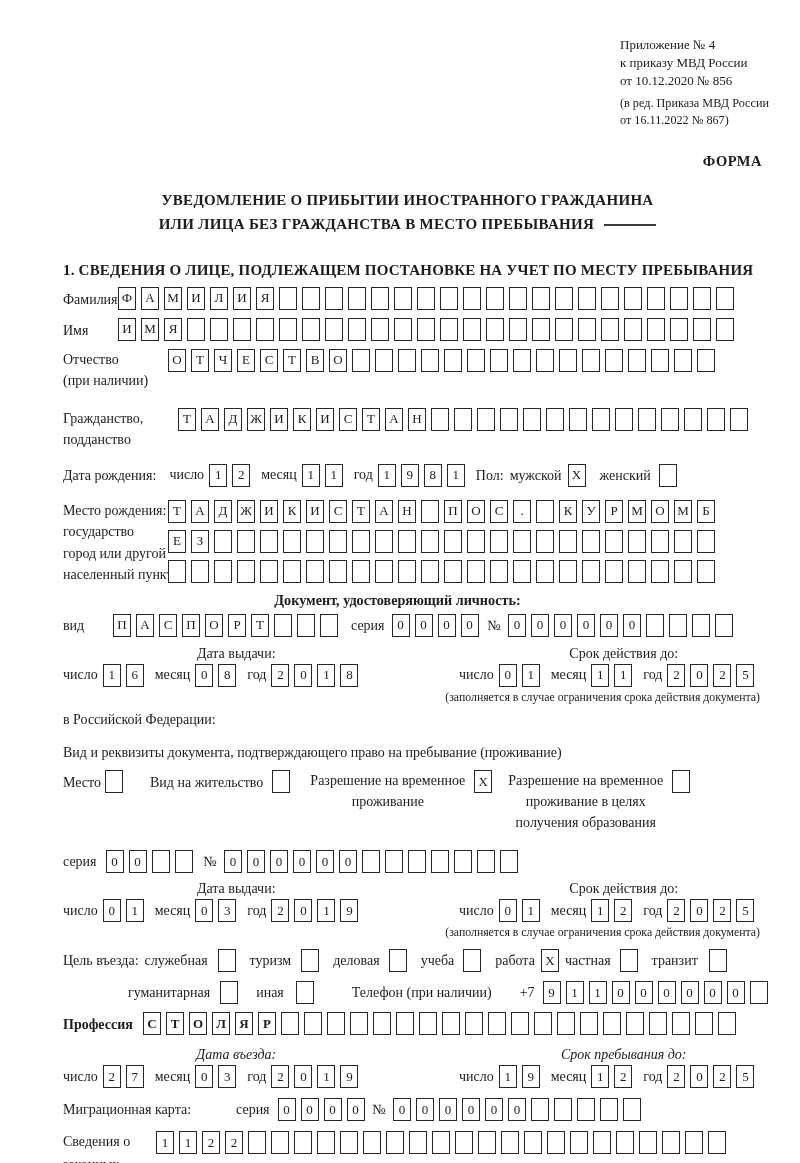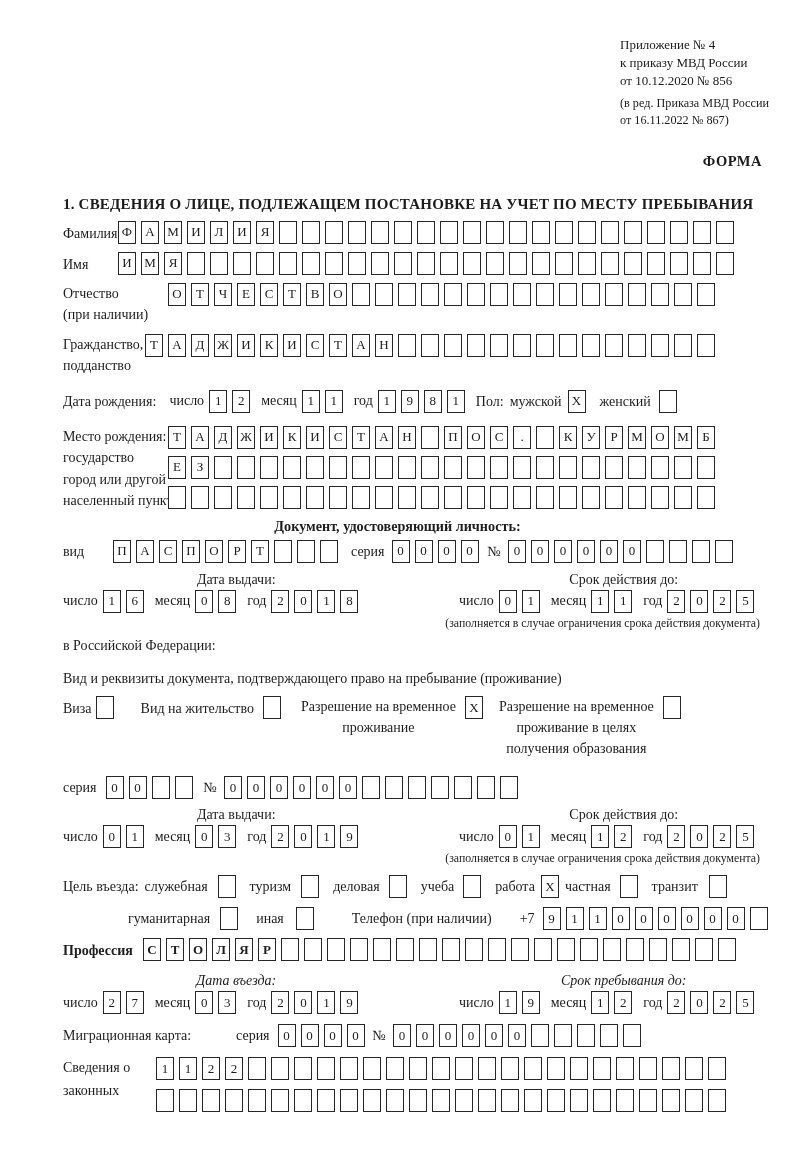--- a/index.html
+++ b/index.html
@@ -53,20 +53,24 @@
     <div>к приказу МВД России</div>
     <div>от 10.12.2020 № 856</div>
     <div class="sub">
       <div>(в ред. Приказа МВД России</div>
       <div>от 16.11.2022 № 867)</div>
     </div>
   </div>
 
   <div class="forma">ФОРМА</div>
 
+  <div class="title">
+    <div>УВЕДОМЛЕНИЕ О ПРИБЫТИИ ИНОСТРАННОГО ГРАЖДАНИНА</div>
+    <div><span>ИЛИ ЛИЦА БЕЗ ГРАЖДАНСТВА В МЕСТО ПРЕБЫВАНИЯ</span><span class="blank-line"></span></div>
+  </div>
 
   <div class="sec-heading">1. СВЕДЕНИЯ О ЛИЦЕ, ПОДЛЕЖАЩЕМ ПОСТАНОВКЕ НА УЧЕТ ПО МЕСТУ ПРЕБЫВАНИЯ</div>
 
   <div class="frow" style="margin-top:8px;">
     <div class="flabel" style="width:55px;">Фамилия</div>
     <div class="boxes">
         <span class="box">Ф</span>
         <span class="box">А</span>
         <span class="box">М</span>
         <span class="box">И</span>
@@ -155,21 +159,21 @@
         <span class="box"></span>
         <span class="box"></span>
         <span class="box"></span>
         <span class="box"></span>
         <span class="box"></span>
         <span class="box"></span>
         <span class="box"></span>
       </div>
   </div>
 
-  <div class="frow" style="margin-top:8px;">
+  <div class="frow" style="margin-top:16px;gap:33px;">
     <div class="mlabel" style="width:82px;">
       <div>Гражданство,</div>
       <div>подданство</div>
     </div>
     <div class="boxes">
         <span class="box">Т</span>
         <span class="box">А</span>
         <span class="box">Д</span>
         <span class="box">Ж</span>
         <span class="box">И</span>
@@ -412,21 +416,21 @@
       </span>
     </div>
   </div>
   <div class="note">(заполняется в случае ограничения срока действия документа)</div>
 
   <div class="intro" style="margin-top:4px;">в Российской Федерации:</div>
   <div class="intro">Вид и реквизиты документа, подтверждающего право на пребывание (проживание)</div>
 
   <div class="frow" style="margin-top:7px;">
     <div class="opt">
-      <span class="olbl" style="margin-right:4px;">Виза</span>
+      <span class="olbl" style="margin-right:4px;">Место</span>
       <span class="boxes">
           <span class="box"></span>
         </span>
     </div>
     <div style="width:27px;"></div>
     <div class="opt">
       <span class="olbl">Вид на жительство</span>
       <span class="boxes">
           <span class="box"></span>
         </span>

